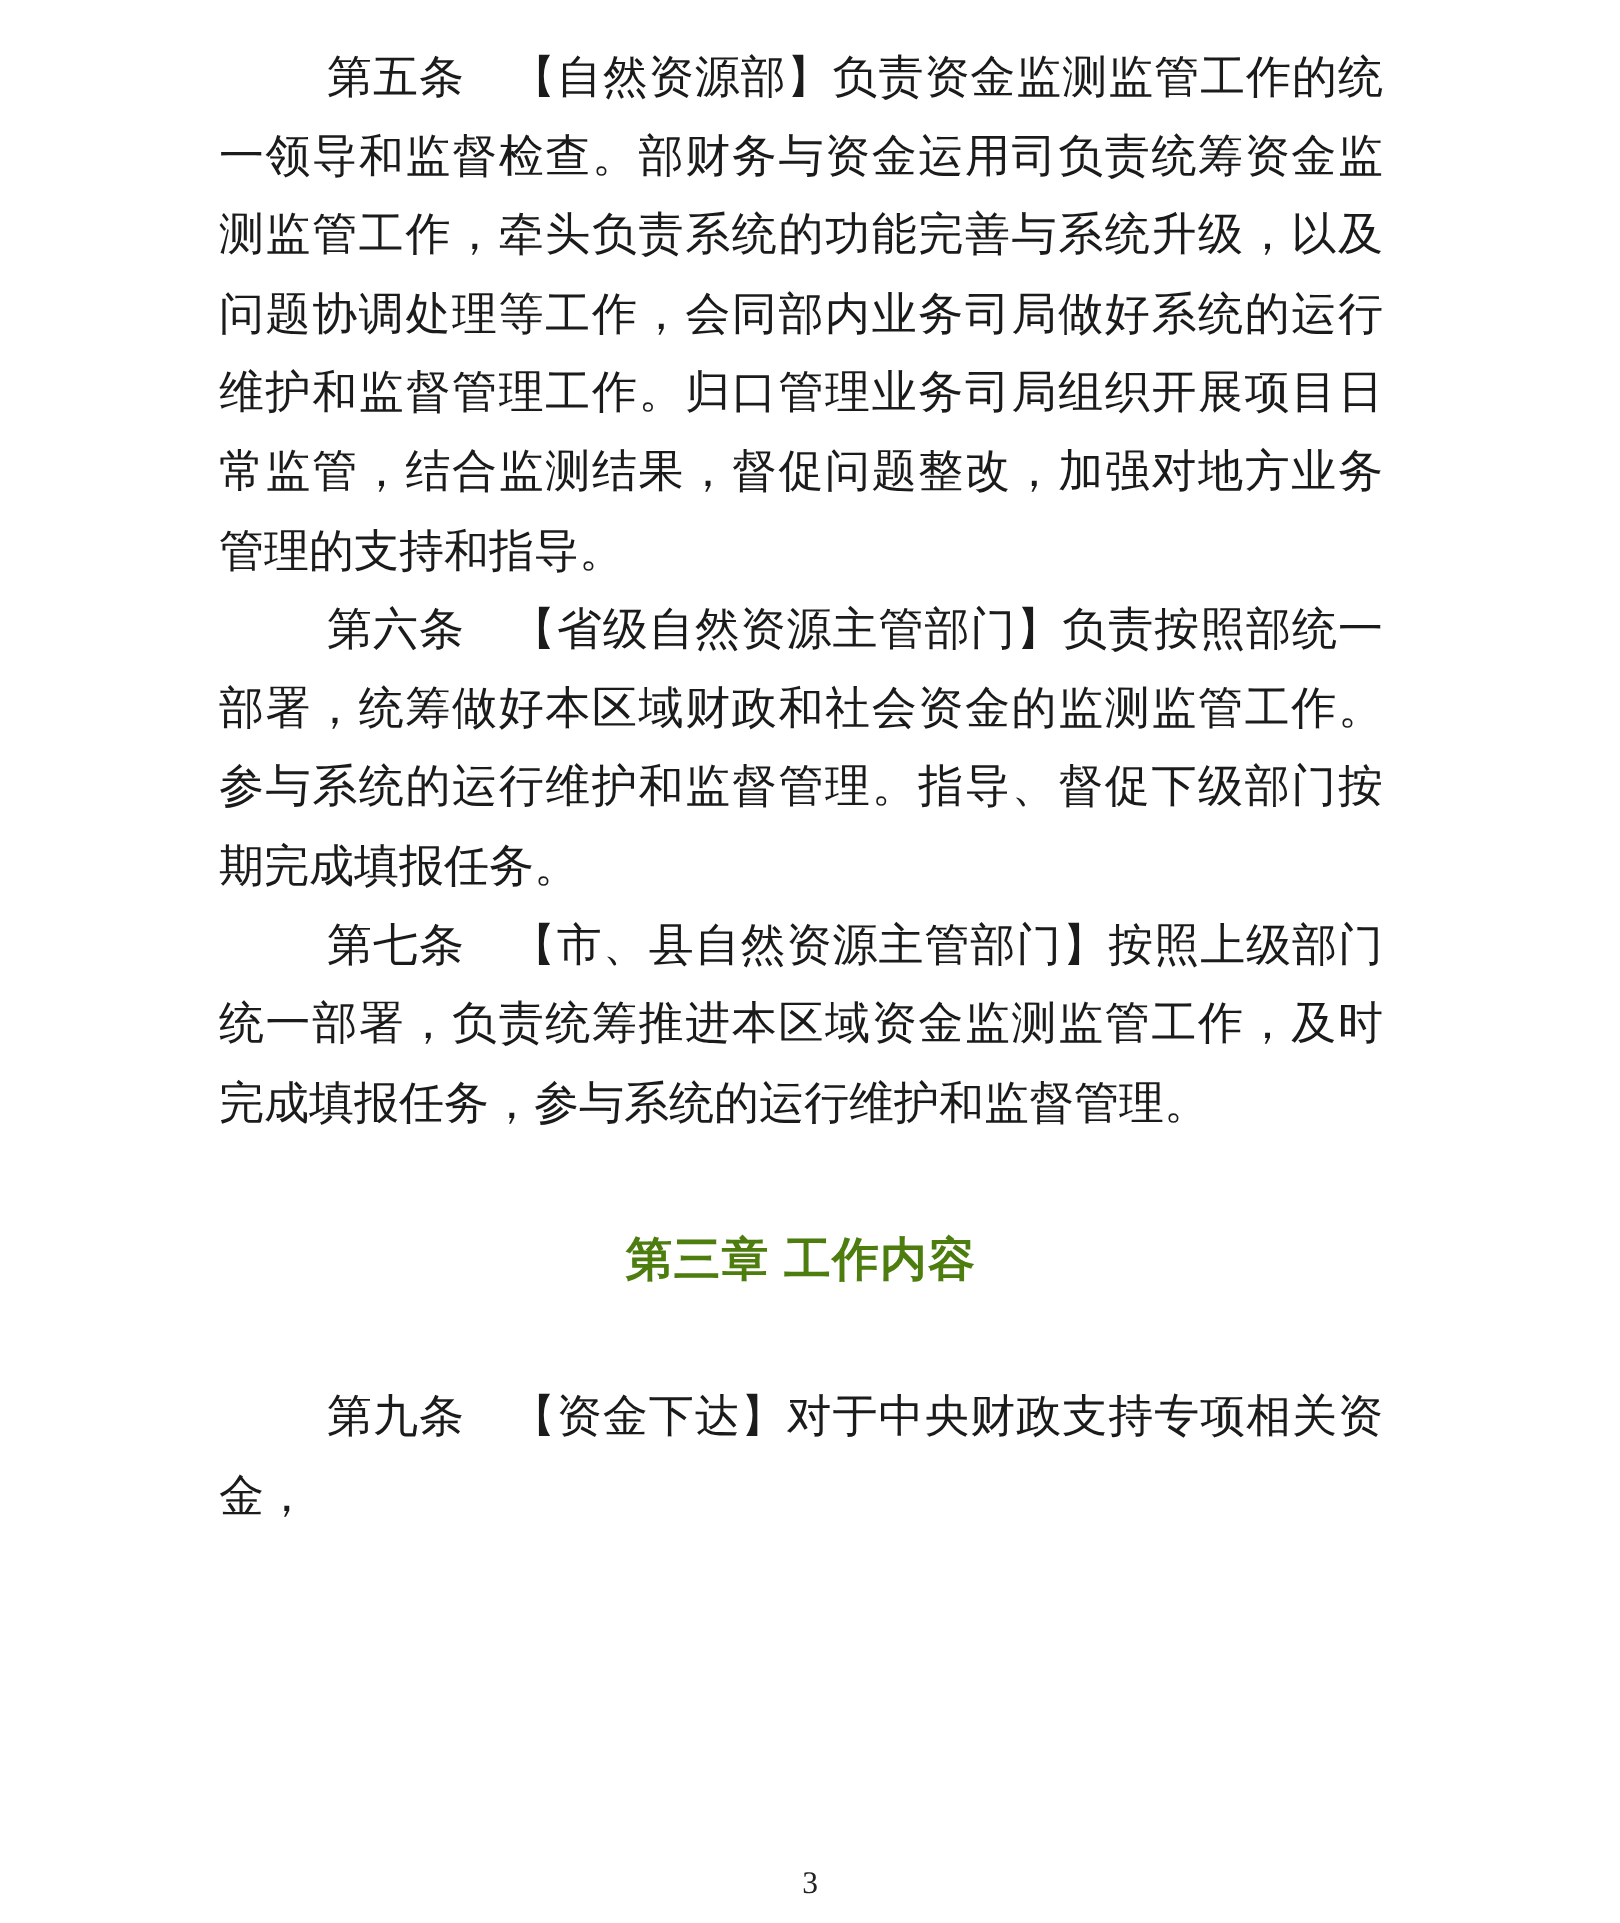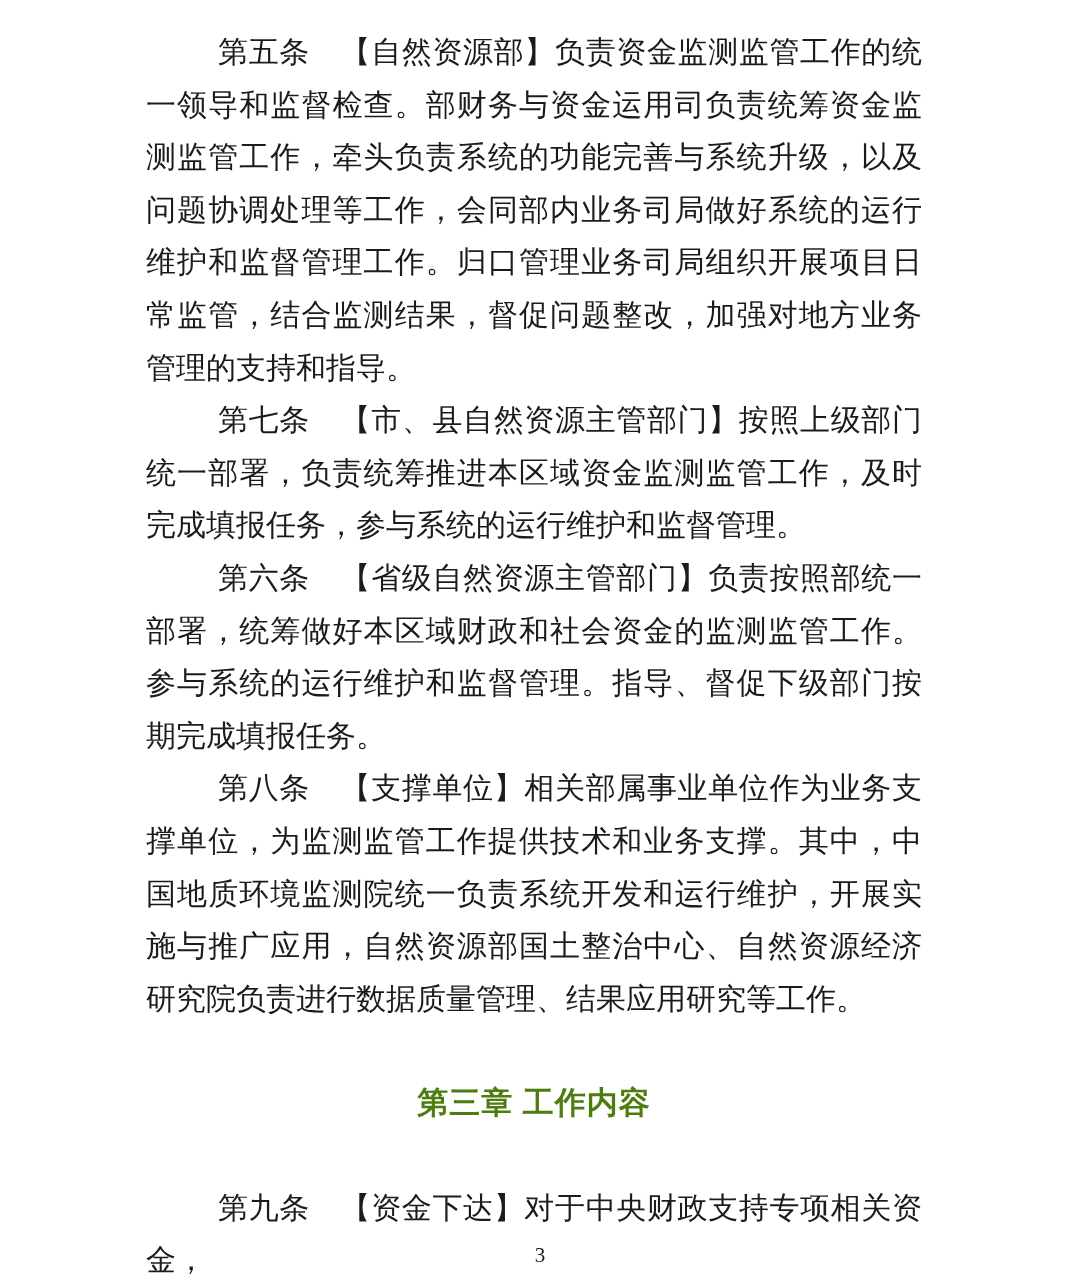--- a/index.html
+++ b/index.html
@@ -50,20 +50,19 @@
     font-size: 21px;
     color: #222222;
   }
 </style>
 </head>
 <body>
 
 <div class="page">
   <div class="content">
     <p>第五条　【自然资源部】负责资金监测监管工作的统一领导和监督检查。部财务与资金运用司负责统筹资金监测监管工作，牵头负责系统的功能完善与系统升级，以及问题协调处理等工作，会同部内业务司局做好系统的运行维护和监督管理工作。归口管理业务司局组织开展项目日常监管，结合监测结果，督促问题整改，加强对地方业务管理的支持和指导。</p>
+    <p>第六条　【省级自然资源主管部门】负责按照部统一部署，统筹做好本区域财政和社会资金的监测监管工作。参与系统的运行维护和监督管理。指导、督促下级部门按期完成填报任务。</p>
     <p>第七条　【市、县自然资源主管部门】按照上级部门统一部署，负责统筹推进本区域资金监测监管工作，及时完成填报任务，参与系统的运行维护和监督管理。</p>
-    <p>第六条　【省级自然资源主管部门】负责按照部统一部署，统筹做好本区域财政和社会资金的监测监管工作。参与系统的运行维护和监督管理。指导、督促下级部门按期完成填报任务。</p>
-    <p>第八条　【支撑单位】相关部属事业单位作为业务支撑单位，为监测监管工作提供技术和业务支撑。其中，中国地质环境监测院统一负责系统开发和运行维护，开展实施与推广应用，自然资源部国土整治中心、自然资源经济研究院负责进行数据质量管理、结果应用研究等工作。</p>
     <div class="chapter-heading">第三章 工作内容</div>
     <p>第九条　【资金下达】对于中央财政支持专项相关资金，</p>
   </div>
   <div class="page-number">3</div>
 </div>
 
 </body></html>

